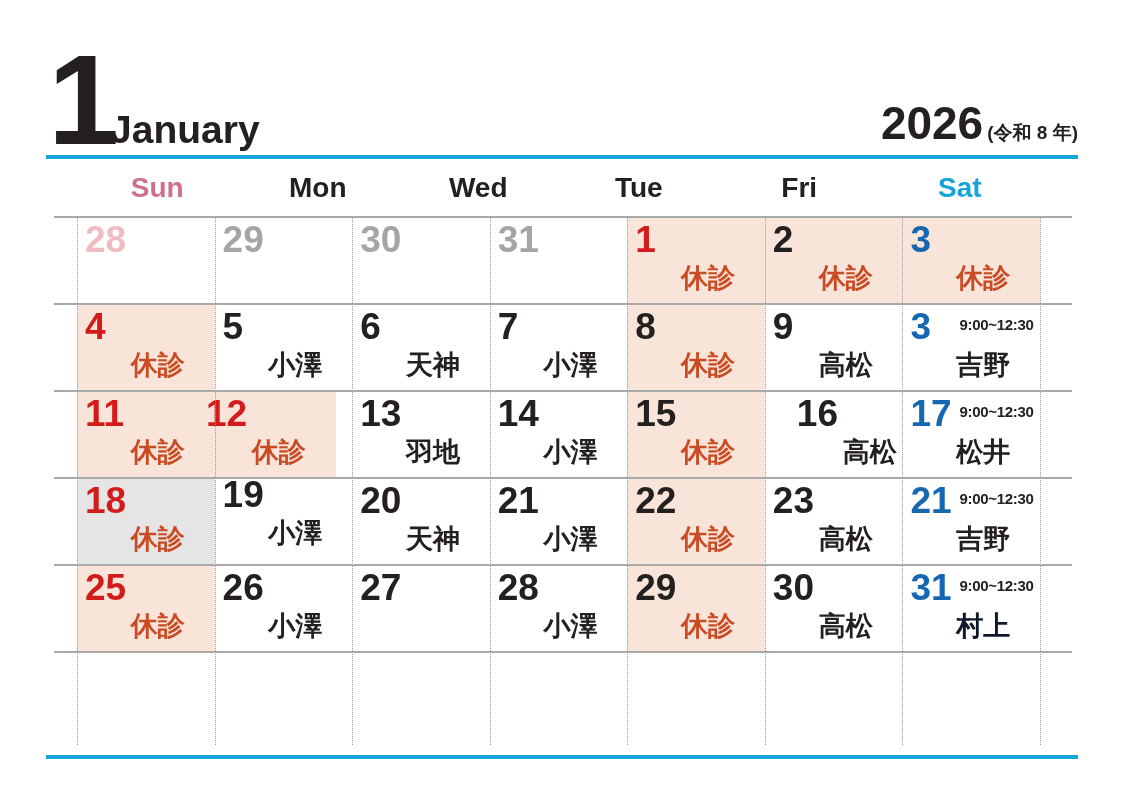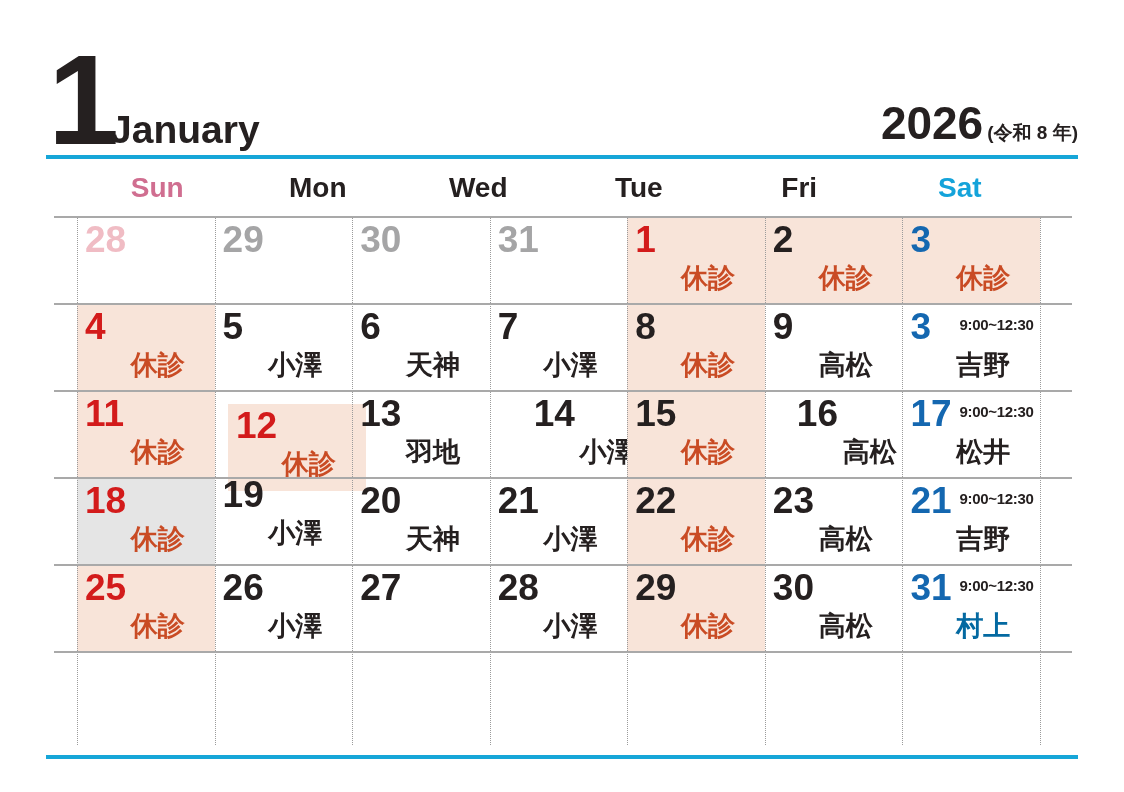--- a/index.html
+++ b/index.html
@@ -122,29 +122,29 @@
       </div>
       <div class="cell" style="left: 825.429px; top: 87px; width: 137.571px;">
         <span class="num" style="color: rgb(20, 103, 176);">3</span>
         <span class="time" style="color: rgb(37, 32, 32);">9:00~12:30</span>
         <span class="cell-label" style="color: rgb(37, 32, 32);">吉野</span>
       </div>
       <div class="cell" style="left: 0px; top: 174px; width: 137.571px; background: rgb(248, 228, 217);">
         <span class="num" style="color: rgb(211, 27, 27);">11</span>
         <span class="cell-label" style="color: rgb(201, 75, 36);">休診</span>
       </div>
-      <div class="cell" style="left: 151px; top: 174px; width: 137.571px; background: rgb(248, 228, 217); margin-top: 12px;">
+      <div class="cell" style="left: 121px; top: 174px; width: 137.571px; background: rgb(248, 228, 217);">
         <span class="num" style="color: rgb(211, 27, 27);">12</span>
         <span class="cell-label" style="color: rgb(201, 75, 36);">休診</span>
       </div>
       <div class="cell" style="left: 275.143px; top: 174px; width: 137.571px;">
         <span class="num" style="color: rgb(37, 32, 32);">13</span>
         <span class="cell-label" style="color: rgb(37, 32, 32);">羽地</span>
       </div>
-      <div class="cell" style="left: 412.714px; top: 174px; width: 137.571px; margin-left: 36px;">
+      <div class="cell" style="left: 412.714px; top: 174px; width: 137.571px;">
         <span class="num" style="color: rgb(37, 32, 32);">14</span>
         <span class="cell-label" style="color: rgb(37, 32, 32);">小澤</span>
       </div>
       <div class="cell" style="left: 550.286px; top: 174px; width: 137.571px; background: rgb(248, 228, 217);">
         <span class="num" style="color: rgb(37, 32, 32);">15</span>
         <span class="cell-label" style="color: rgb(201, 75, 36);">休診</span>
       </div>
       <div class="cell" style="left: 687.857px; top: 174px; width: 137.571px; margin-left: 24px;">
         <span class="num" style="color: rgb(37, 32, 32);">16</span>
         <span class="cell-label" style="color: rgb(37, 32, 32);">高松</span>
@@ -202,21 +202,21 @@
         <span class="num" style="color: rgb(37, 32, 32);">29</span>
         <span class="cell-label" style="color: rgb(201, 75, 36);">休診</span>
       </div>
       <div class="cell" style="left: 687.857px; top: 348px; width: 137.571px;">
         <span class="num" style="color: rgb(37, 32, 32);">30</span>
         <span class="cell-label" style="color: rgb(37, 32, 32);">高松</span>
       </div>
       <div class="cell" style="left: 825.429px; top: 348px; width: 137.571px;">
         <span class="num" style="color: rgb(20, 103, 176);">31</span>
         <span class="time" style="color: rgb(37, 32, 32);">9:00~12:30</span>
-        <span class="cell-label" style="color: #0369a1;">村上</span>
+        <span class="cell-label" style="color: #0f172a;">村上</span>
       </div>
     </div>
   <div id="vlines">
       <div class="vline" style="left: 77px;"></div>
       <div class="vline" style="left: 214.571px;"></div>
       <div class="vline" style="left: 352.143px;"></div>
       <div class="vline" style="left: 489.714px;"></div>
       <div class="vline" style="left: 627.286px;"></div>
       <div class="vline" style="left: 764.857px;"></div>
       <div class="vline" style="left: 902.429px;"></div>

